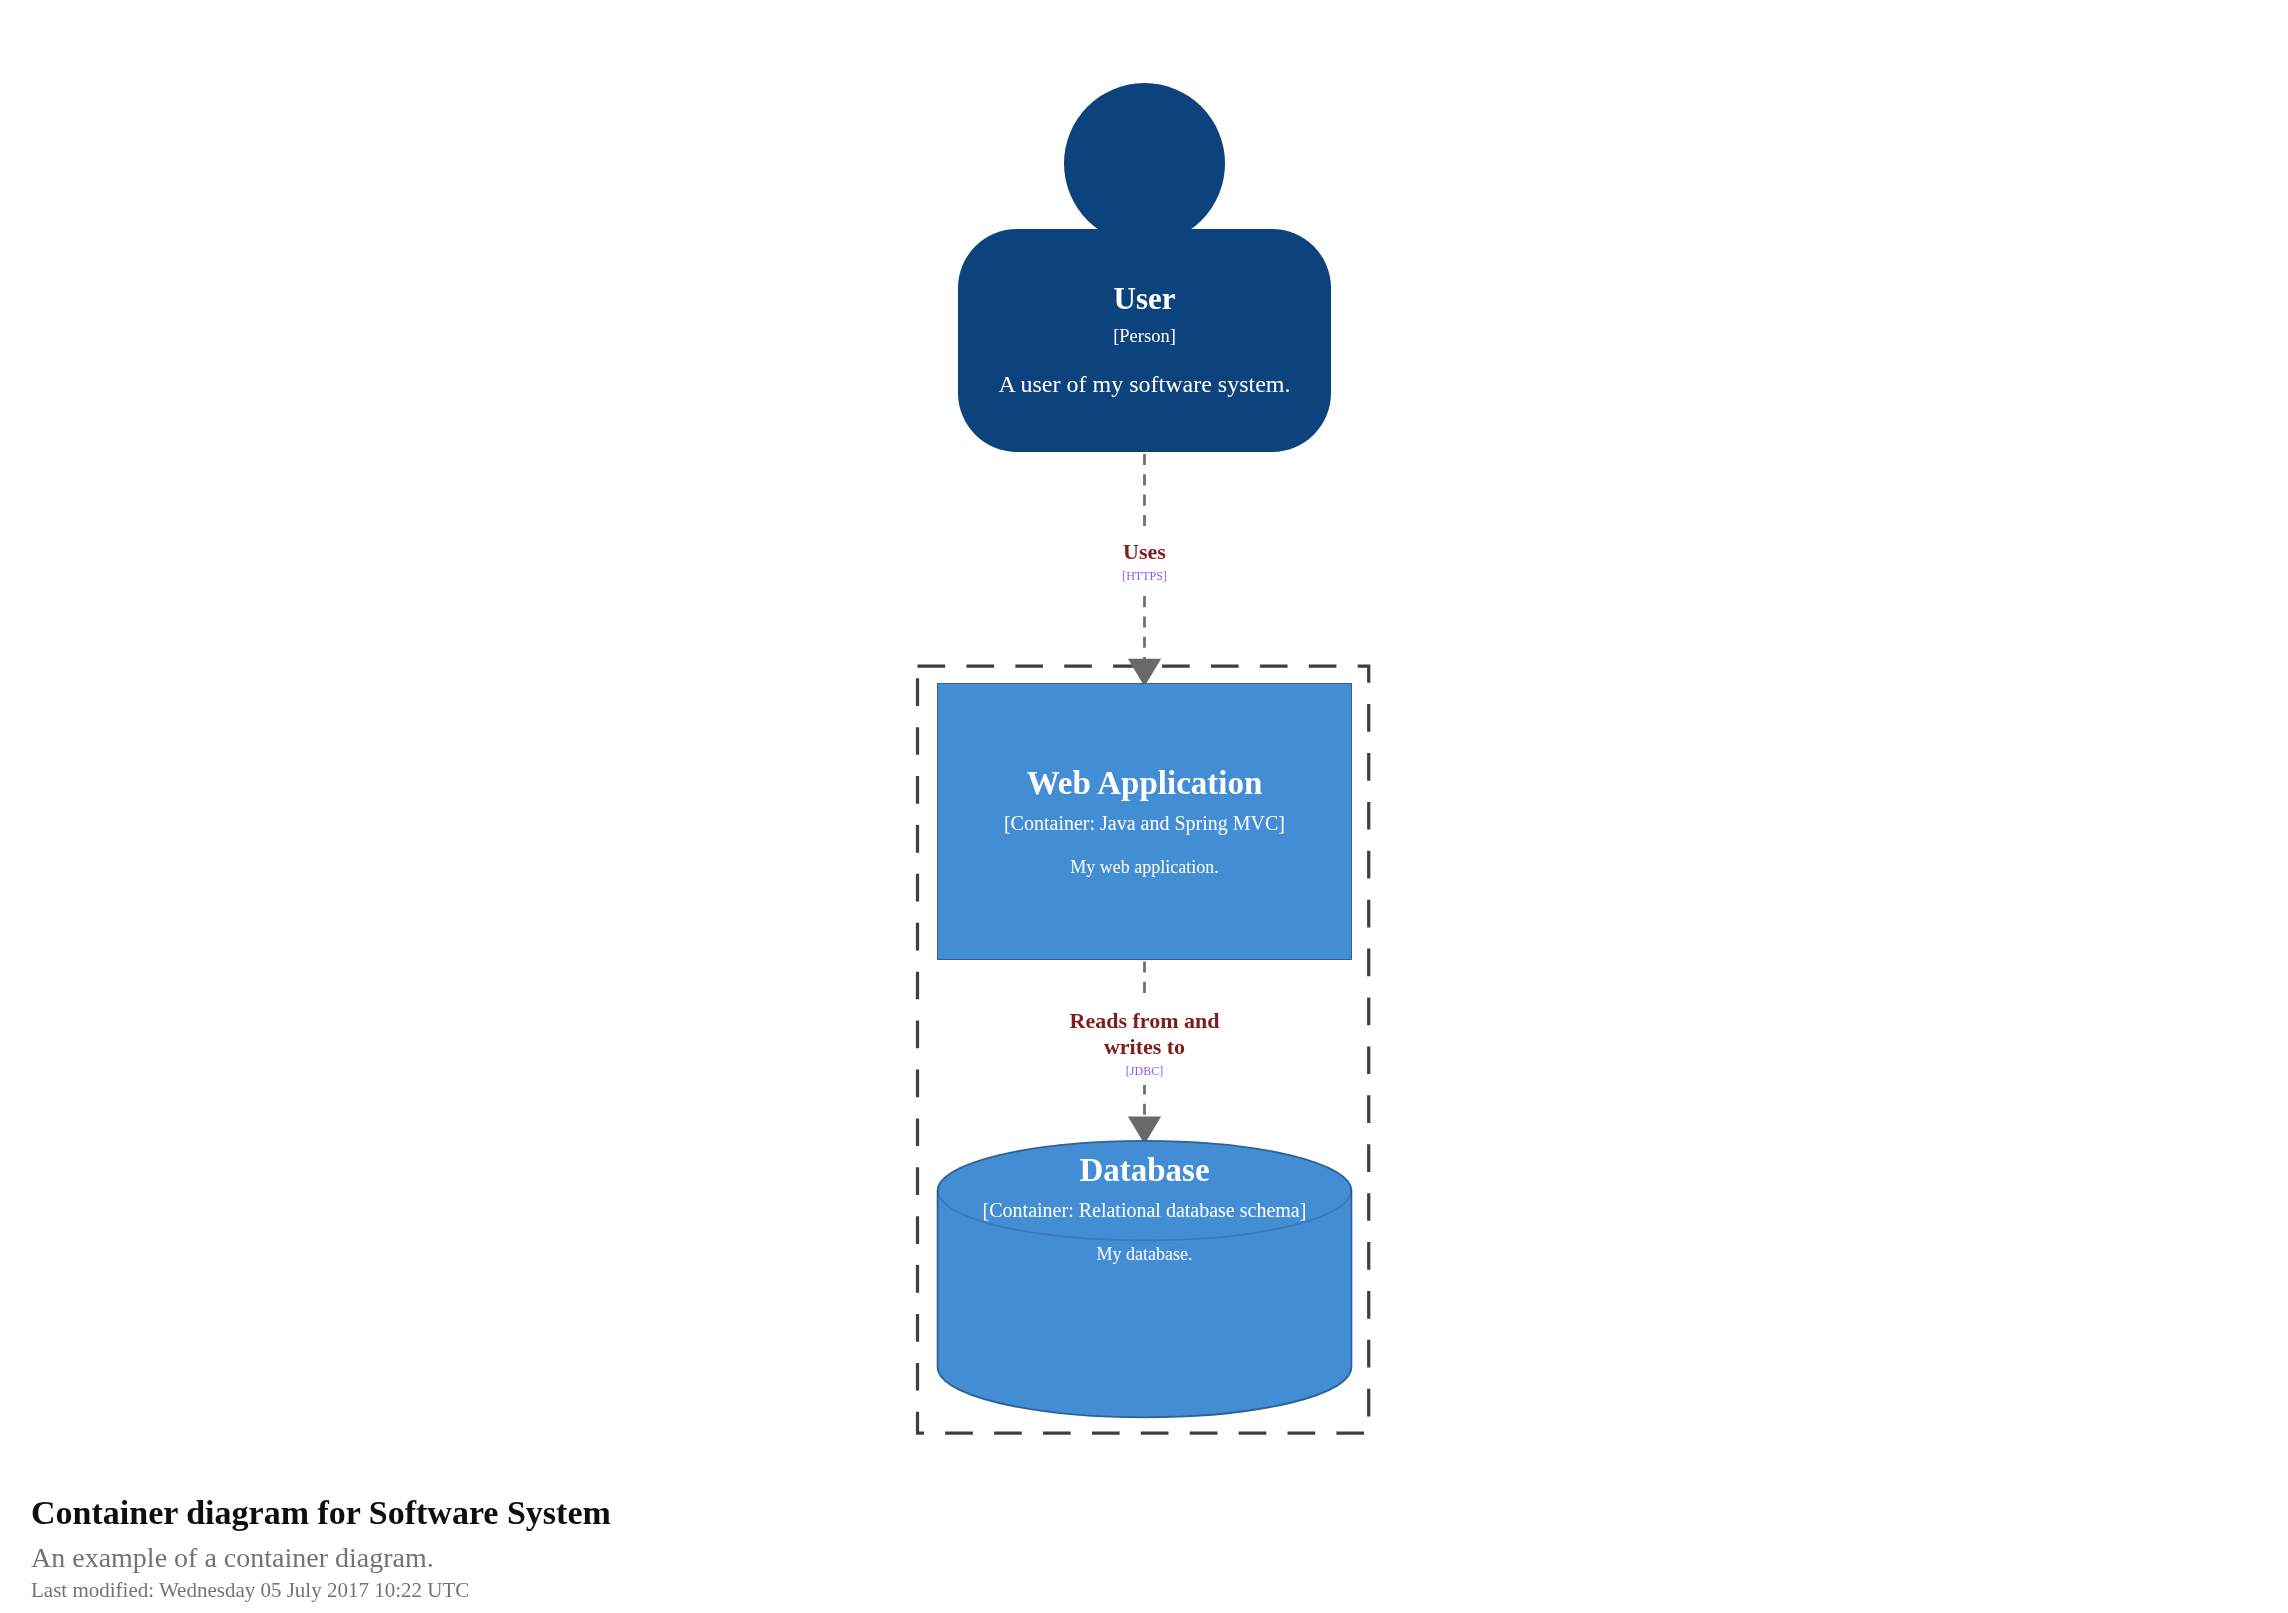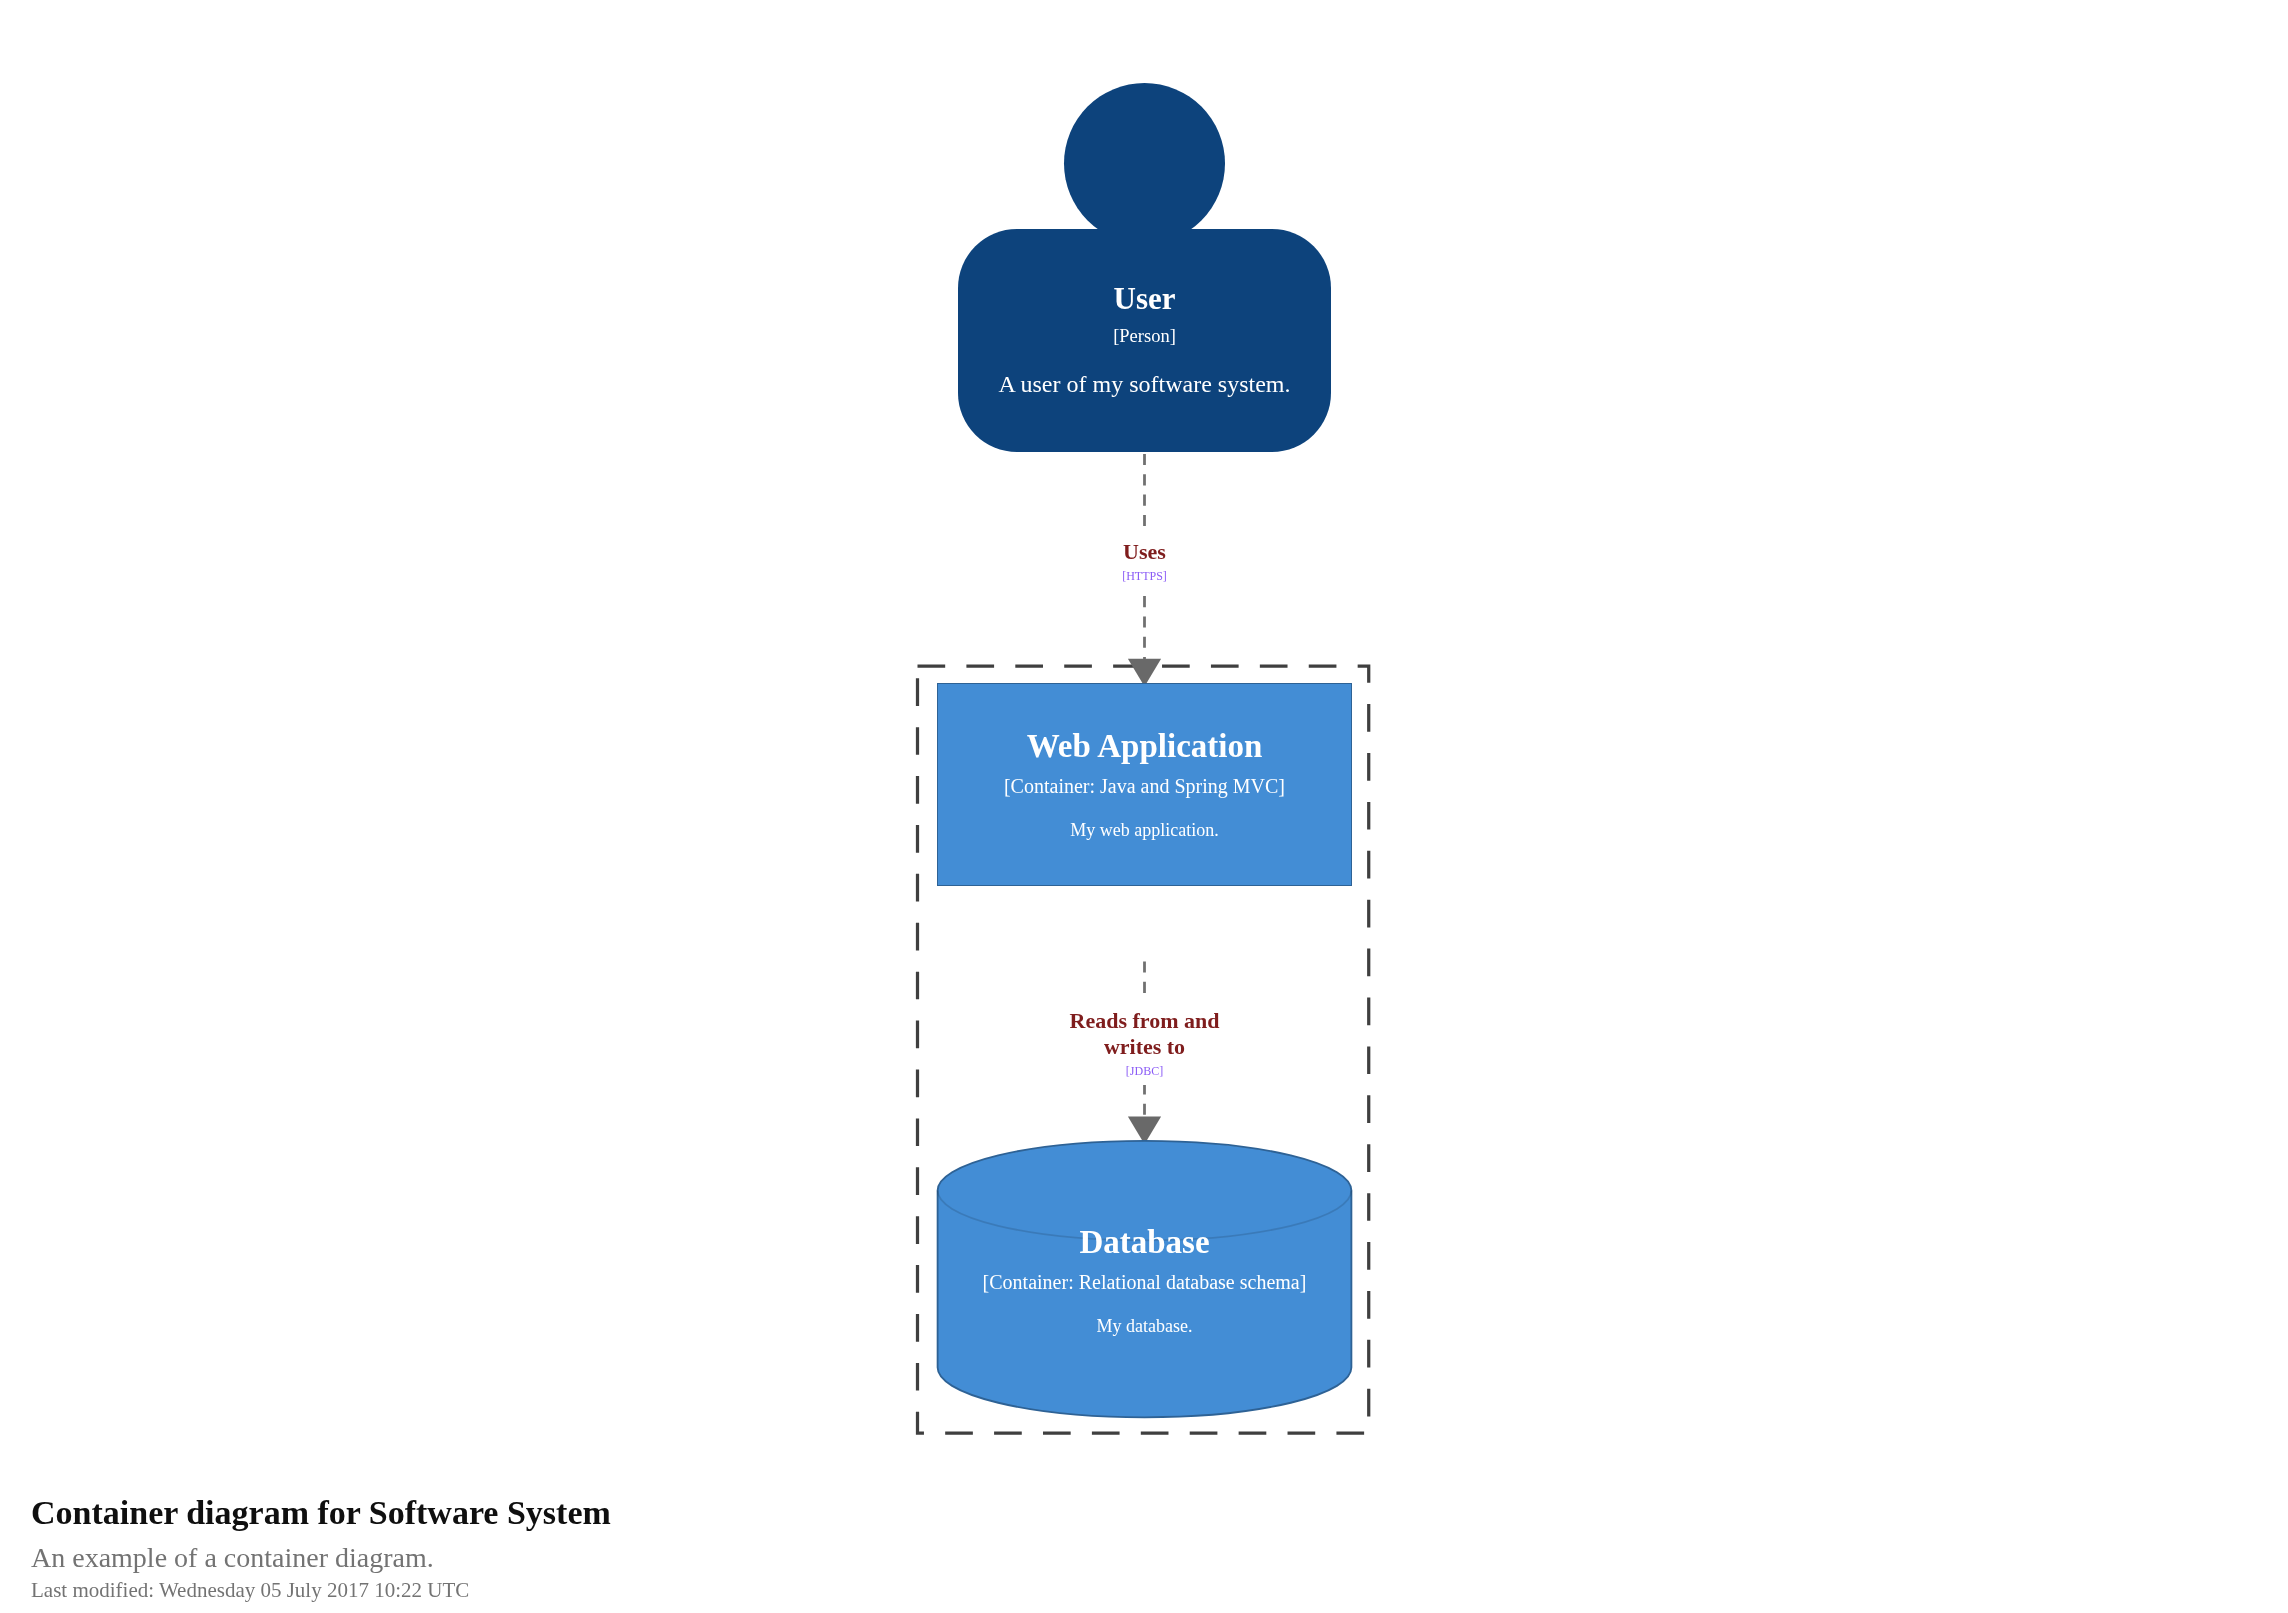--- a/index.html
+++ b/index.html
@@ -57,21 +57,21 @@
   }
   .person-body .node-desc {
     font-size: 24px;
     line-height: 1.3;
     padding: 0 37px;
   }
   
   .container-box {
     position: absolute;
     left: 937px; top: 683px;
-    width: 415px; height: 203px;
+    width: 415px; height: 277px;
     background: #438dd5;
     border: 1.8px solid #2e6295;
     box-sizing: border-box;
     z-index: 3;
     display: flex;
     flex-direction: column;
     align-items: center;
     justify-content: center;
     color: #ffffff;
     text-align: center;
@@ -92,21 +92,21 @@
     font-size: 18px;
   }
   .db-shape {
     position: absolute;
     left: 936px; top: 1139px;
     width: 417px; height: 282px;
     z-index: 3;
   }
   .db-text {
     position: absolute;
-    left: 936px; top: 1192px;
+    left: 936px; top: 1120px;
     width: 417px; height: 177px;
     z-index: 4;
     display: flex;
     flex-direction: column;
     align-items: center;
     justify-content: center;
     color: #ffffff;
     text-align: center;
   }
   

